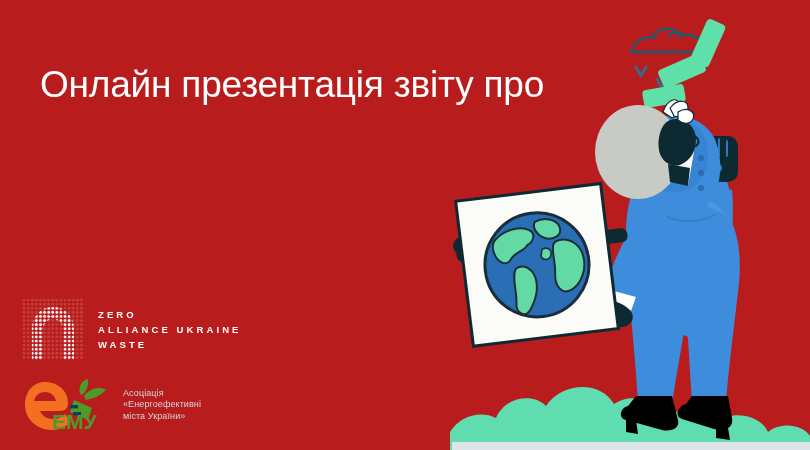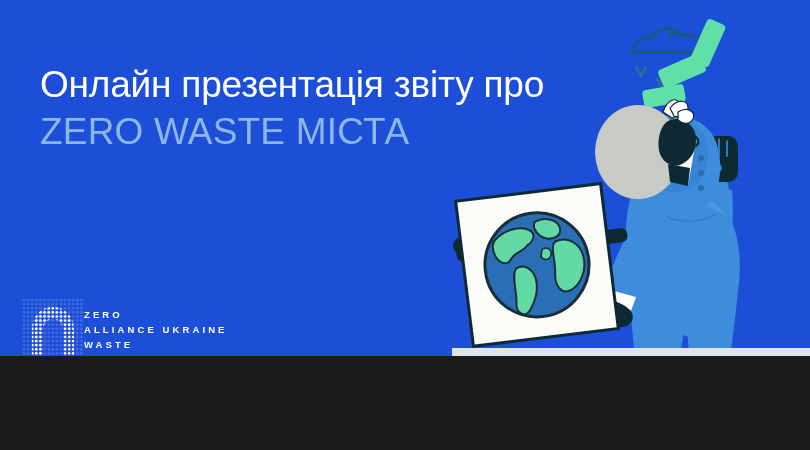--- a/index.html
+++ b/index.html
@@ -1,21 +1,21 @@
 <!DOCTYPE html>
 <html><head>
 <meta charset="utf-8">
 <style>
   html,body{margin:0;padding:0;background:#1b1b1b;}
   *{box-sizing:border-box;}
   .slide{
     position:relative;
-    width:810px;height:356px;
+    width:810px;height:450px;
     overflow:hidden;
-    background:#1d4ed8;
+    background:#b91c1c;
     font-family:"Liberation Sans","DejaVu Sans",sans-serif;
   }
 
   
   .headline{
     position:absolute;
     left:40px; top:62px;
     width:580px;
     z-index:6;
   }
@@ -35,20 +35,21 @@
     font-weight:400;
     white-space:nowrap;
   }
 
   
   .zwa-logo{
     position:absolute;
     left:22px; top:298px;
     display:flex;
     align-items:center;
+    gap:14px;
     z-index:6;
   }
   .zwa-mark{width:62px;height:62px;display:block;}
   .zwa-words{
     color:#ffffff;
     font-size:9.5px;
     font-weight:700;
     letter-spacing:3.1px;
     line-height:15px;
     white-space:nowrap;
@@ -228,21 +229,20 @@
         <path d="M252 396 L288 396 L292 418 C294 428 284 432 274 429
                  L242 419 C234 416 238 406 246 404 Z" fill="#000000"></path>
         <path d="M276 426 L288 428 L290 440 L276 438 Z" fill="#000000"></path>
       </g>
 
     </svg>
   </div>
 
   <div class="headline">
     <div class="line1">Онлайн презентація звіту про</div>
-    <div class="line2">ZERO WASTE МІСТА</div>
   </div>
 
   <div class="zwa-logo">
     <svg class="zwa-mark" viewBox="0 0 62 62" xmlns="http://www.w3.org/2000/svg">
       <defs>
         <mask id="archmask">
           <rect x="0" y="0" width="62" height="62" fill="#2a2a2a"></rect>
           <path d="M31 9 C44 9 52 19 52 32 L52 62 L41 62 L41 32
                    C41 26 37 21 31 21 C25 21 21 26 21 32 L21 62 L10 62 L10 32
                    C10 19 18 9 31 9 Z" fill="#ffffff"></path>
@@ -274,17 +274,22 @@
       <g fill="#4e9a2a">
         <path d="M56 22 L74 30 L70 42 L52 34 Z"></path>
         <path d="M66 18 C72 10 82 8 88 12 C82 18 74 21 68 22 Z"></path>
         <path d="M62 16 C60 8 64 2 70 1 C71 8 68 14 64 17 Z"></path>
         <rect x="52" y="27" width="8" height="3.4" fill="#0a4159"></rect>
         <rect x="55" y="34" width="8" height="3.4" fill="#0a4159"></rect>
       </g>
 
       <text x="34" y="51" font-family="Liberation Sans, sans-serif" font-size="21" font-weight="700" fill="#4e9a2a">ЕМУ</text>
     </svg>
+    <div class="aemu-words">
+      <div>Асоціація</div>
+      <div>«Енергоефективні</div>
+      <div>міста України»</div>
+    </div>
   </div>
 
   <div class="bottom-strip"></div>
 
 </div>
 
 </body></html>

